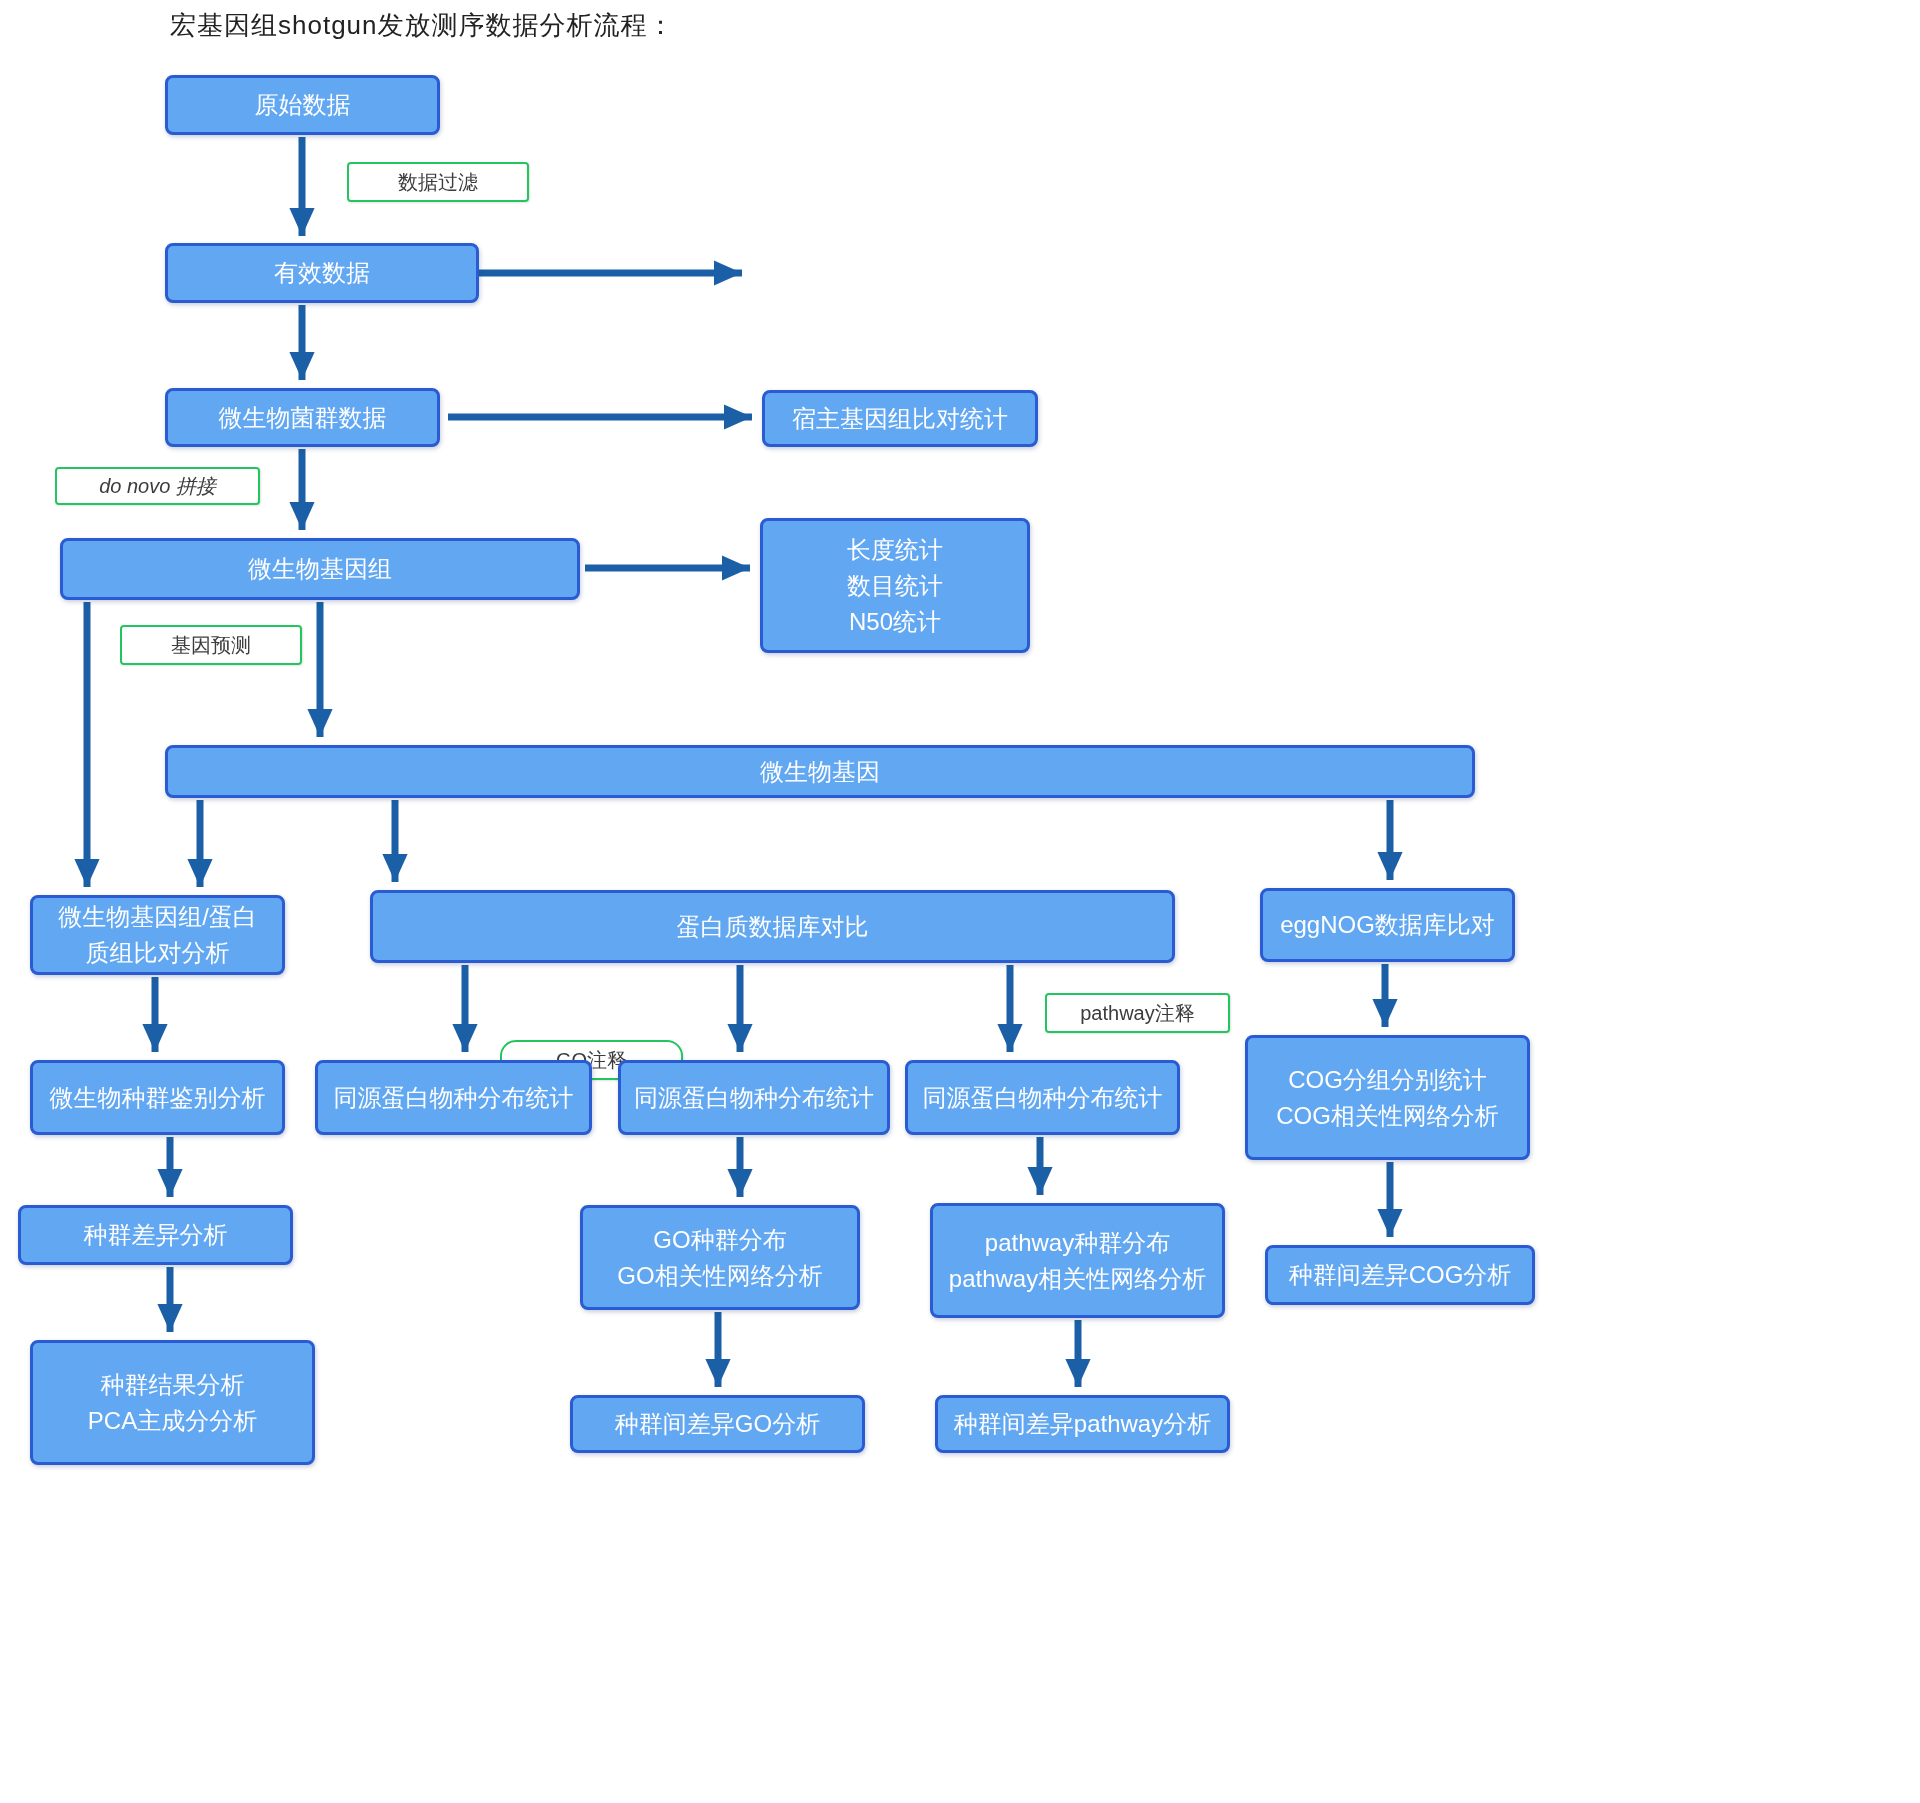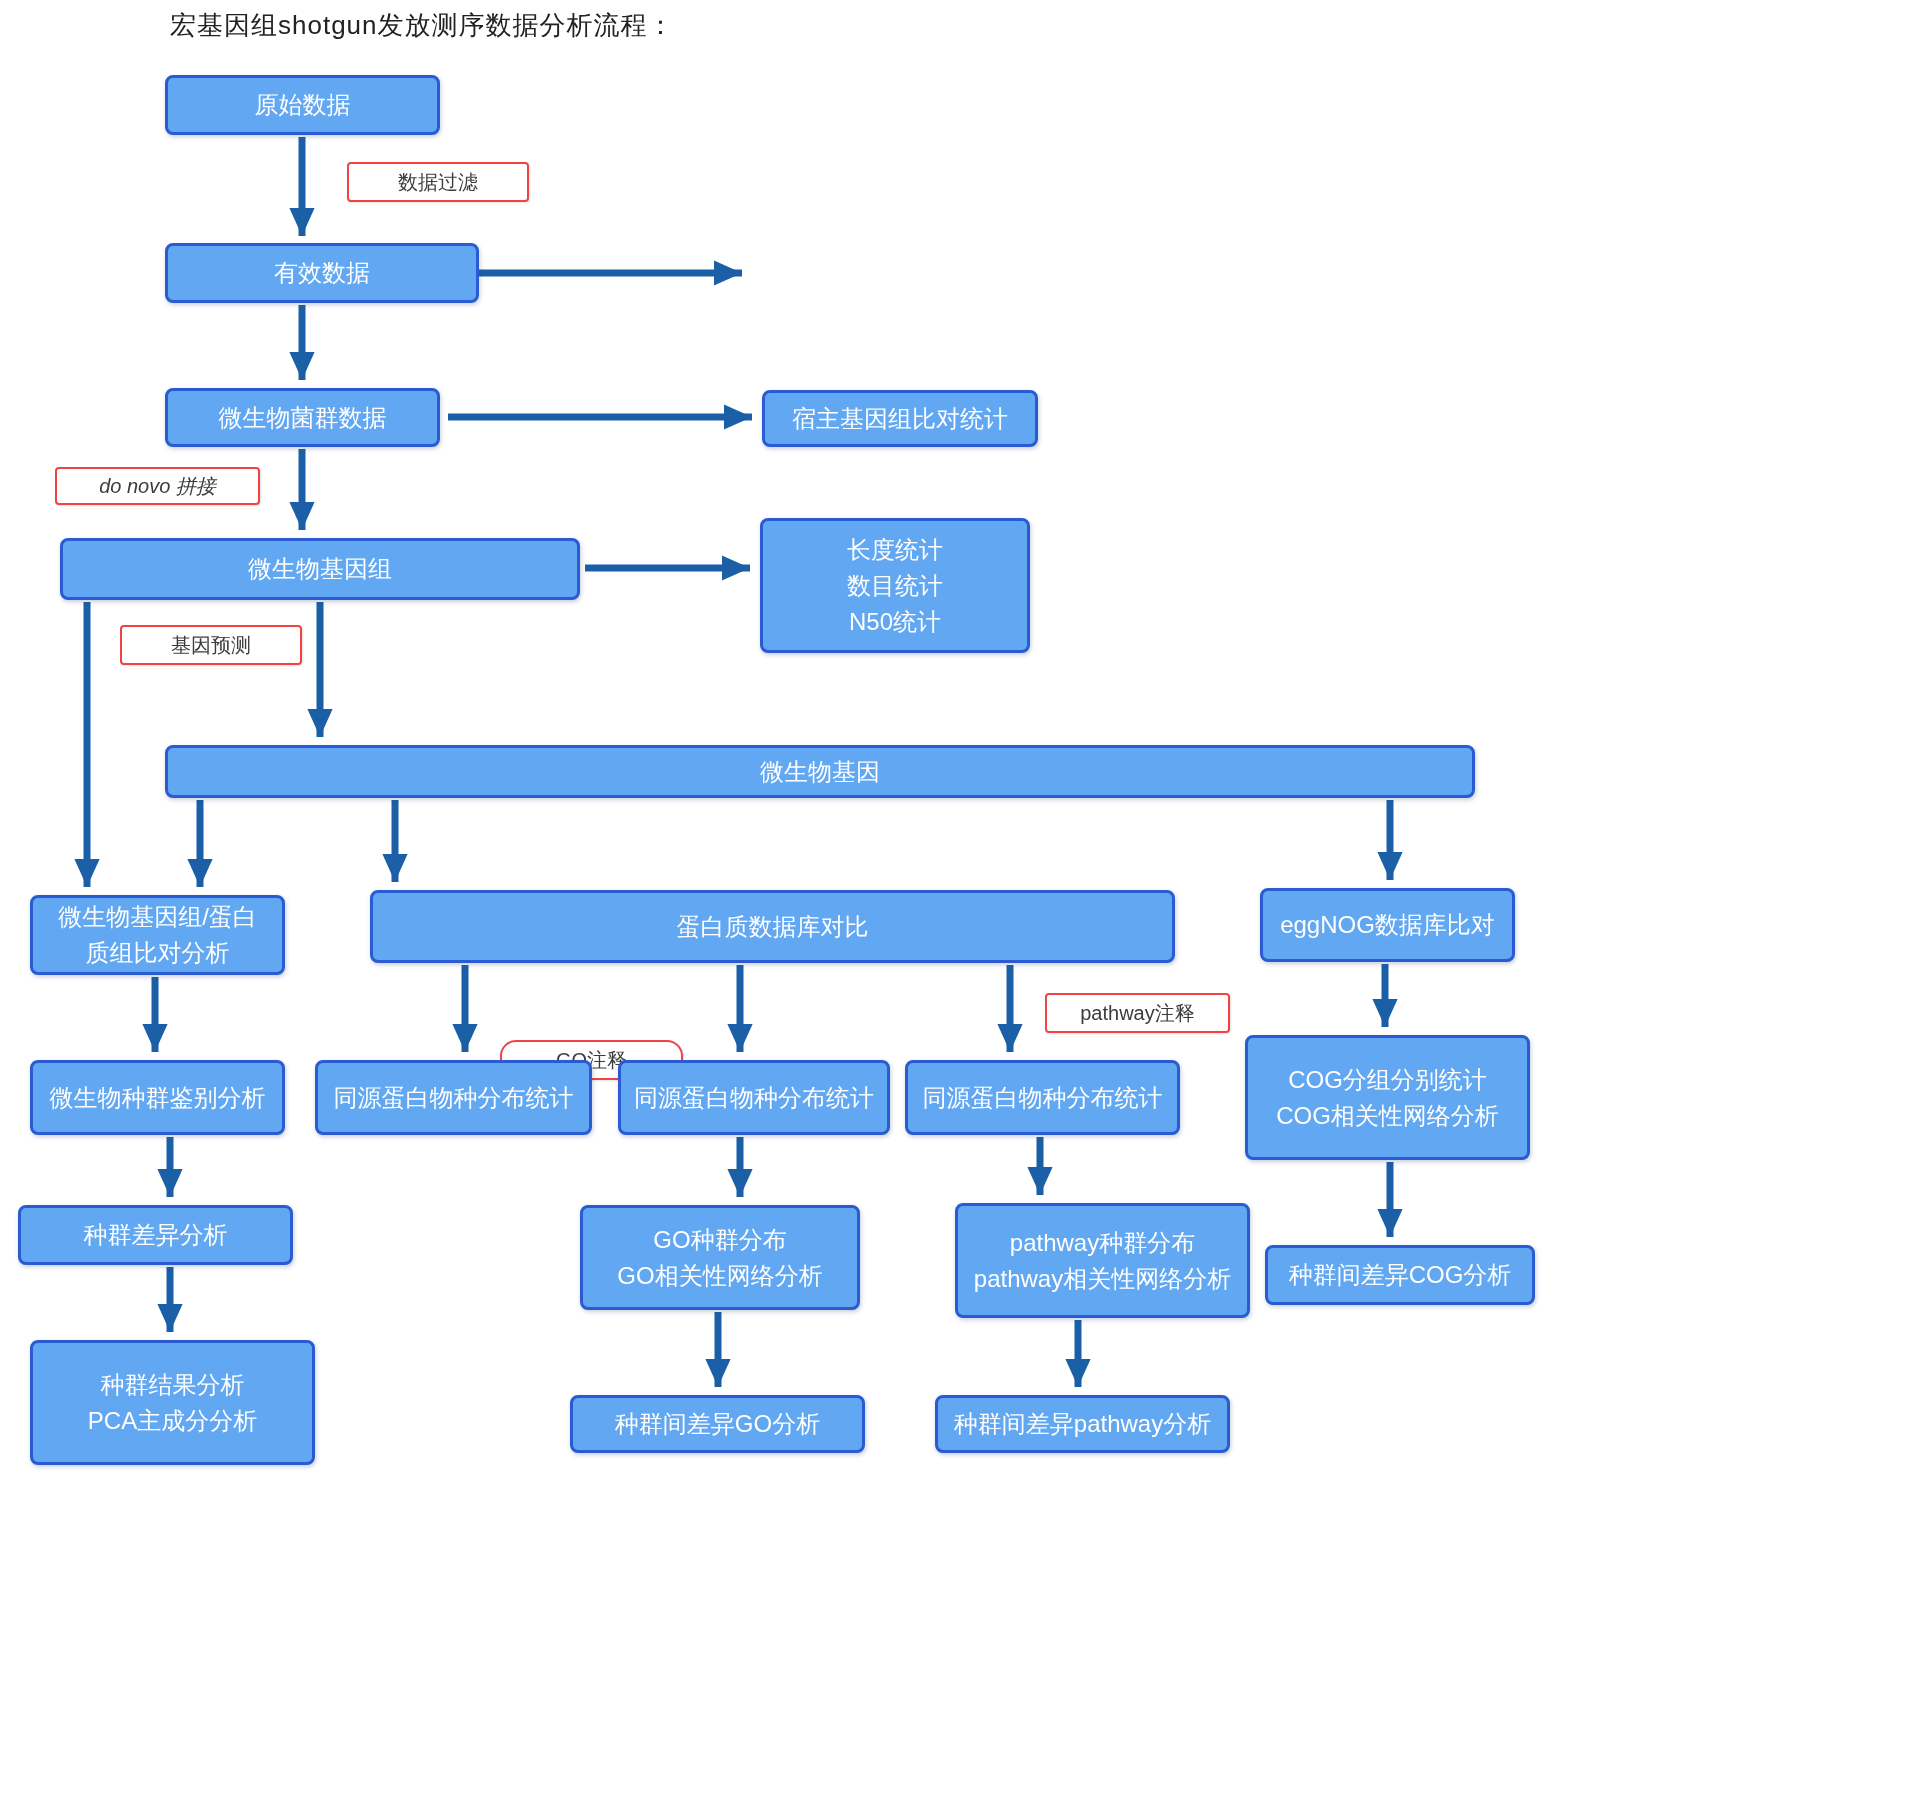--- a/index.html
+++ b/index.html
@@ -44,21 +44,21 @@
     background: #61a7f2;
     border: 3px solid #2a5bd3;
     border-radius: 8px;
     color: #ffffff;
     font-size: 24px;
     box-shadow: 1px 2px 4px rgba(30,60,120,0.25);
   }
   .node.process .line { line-height: 36px; }
   .node.tag {
     background: #ffffff;
-    border: 2px solid #ef4444;
+    border: 2px solid #22c55e;
     border-radius: 4px;
     color: #3c3c3c;
     font-size: 20px;
     box-shadow: 1px 1px 2px rgba(0,0,0,0.12);
   }
   .node.tag .line { line-height: 26px; }
   .node.italic { font-style: italic; }
 </style>
 </head>
 <body>
@@ -161,21 +161,21 @@
       <div class="line">COG分组分别统计</div>
       <div class="line">COG相关性网络分析</div>
     </div>
     <div class="node process" style="left: 18px; top: 1205px; width: 275px; height: 60px;">
       <div class="line">种群差异分析</div>
     </div>
     <div class="node process" style="left: 580px; top: 1205px; width: 280px; height: 105px;">
       <div class="line">GO种群分布</div>
       <div class="line">GO相关性网络分析</div>
     </div>
-    <div class="node process" style="left: 930px; top: 1203px; width: 295px; height: 115px; margin-left: 25px;">
+    <div class="node process" style="left: 930px; top: 1203px; width: 295px; height: 115px;">
       <div class="line">pathway种群分布</div>
       <div class="line">pathway相关性网络分析</div>
     </div>
     <div class="node process" style="left: 1265px; top: 1245px; width: 270px; height: 60px;">
       <div class="line">种群间差异COG分析</div>
     </div>
     <div class="node process" style="left: 30px; top: 1340px; width: 285px; height: 125px;">
       <div class="line">种群结果分析</div>
       <div class="line">PCA主成分分析</div>
     </div>

